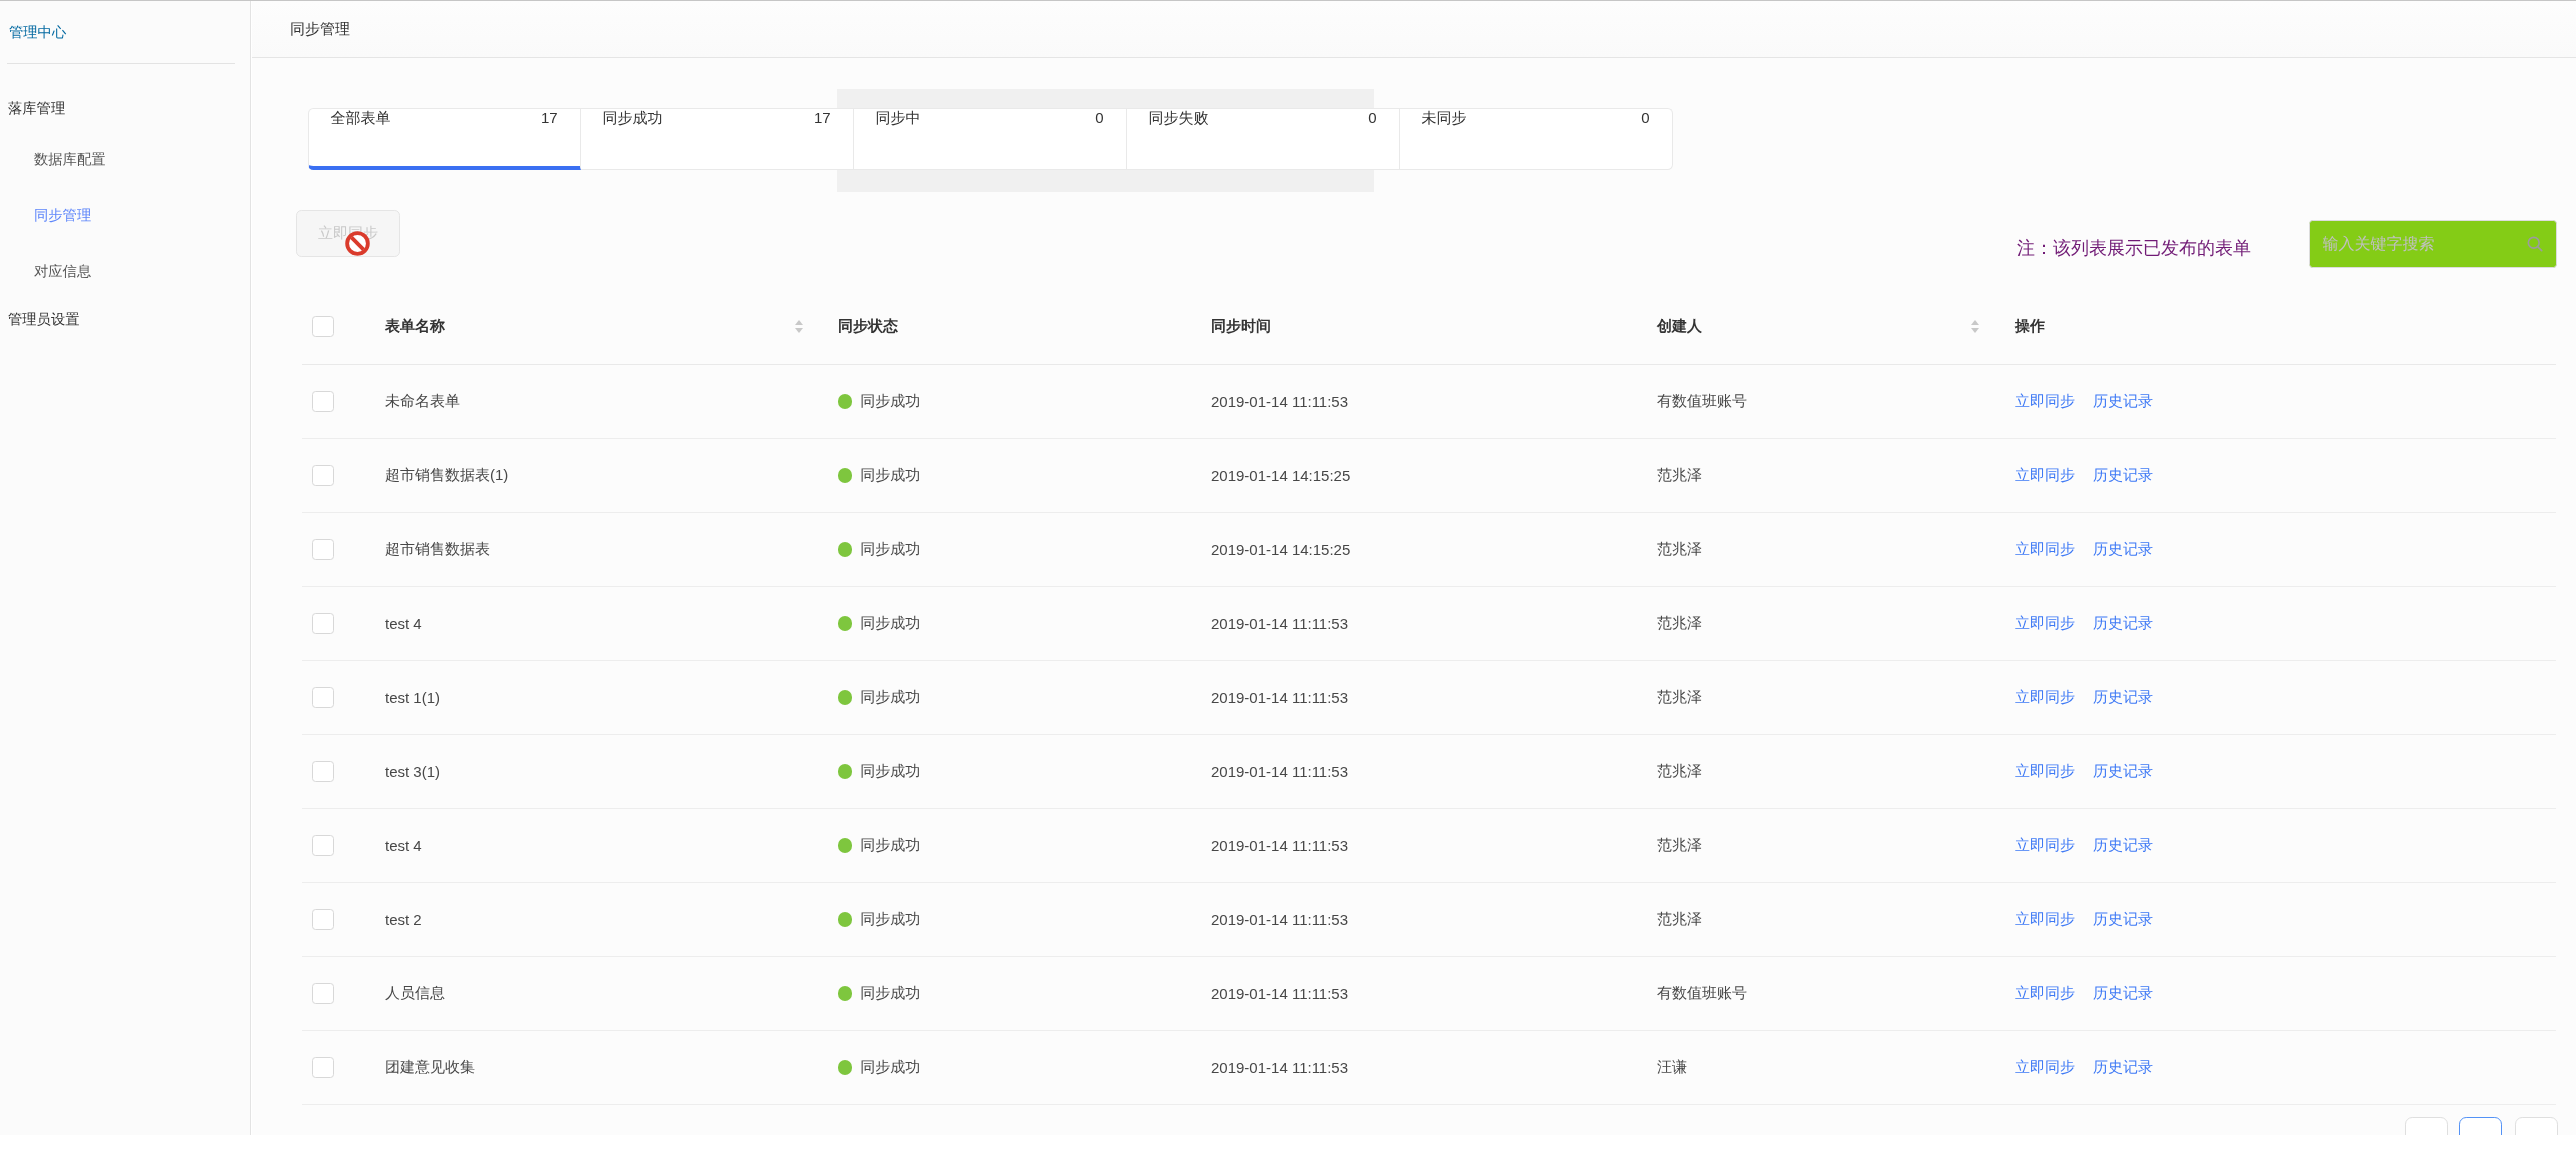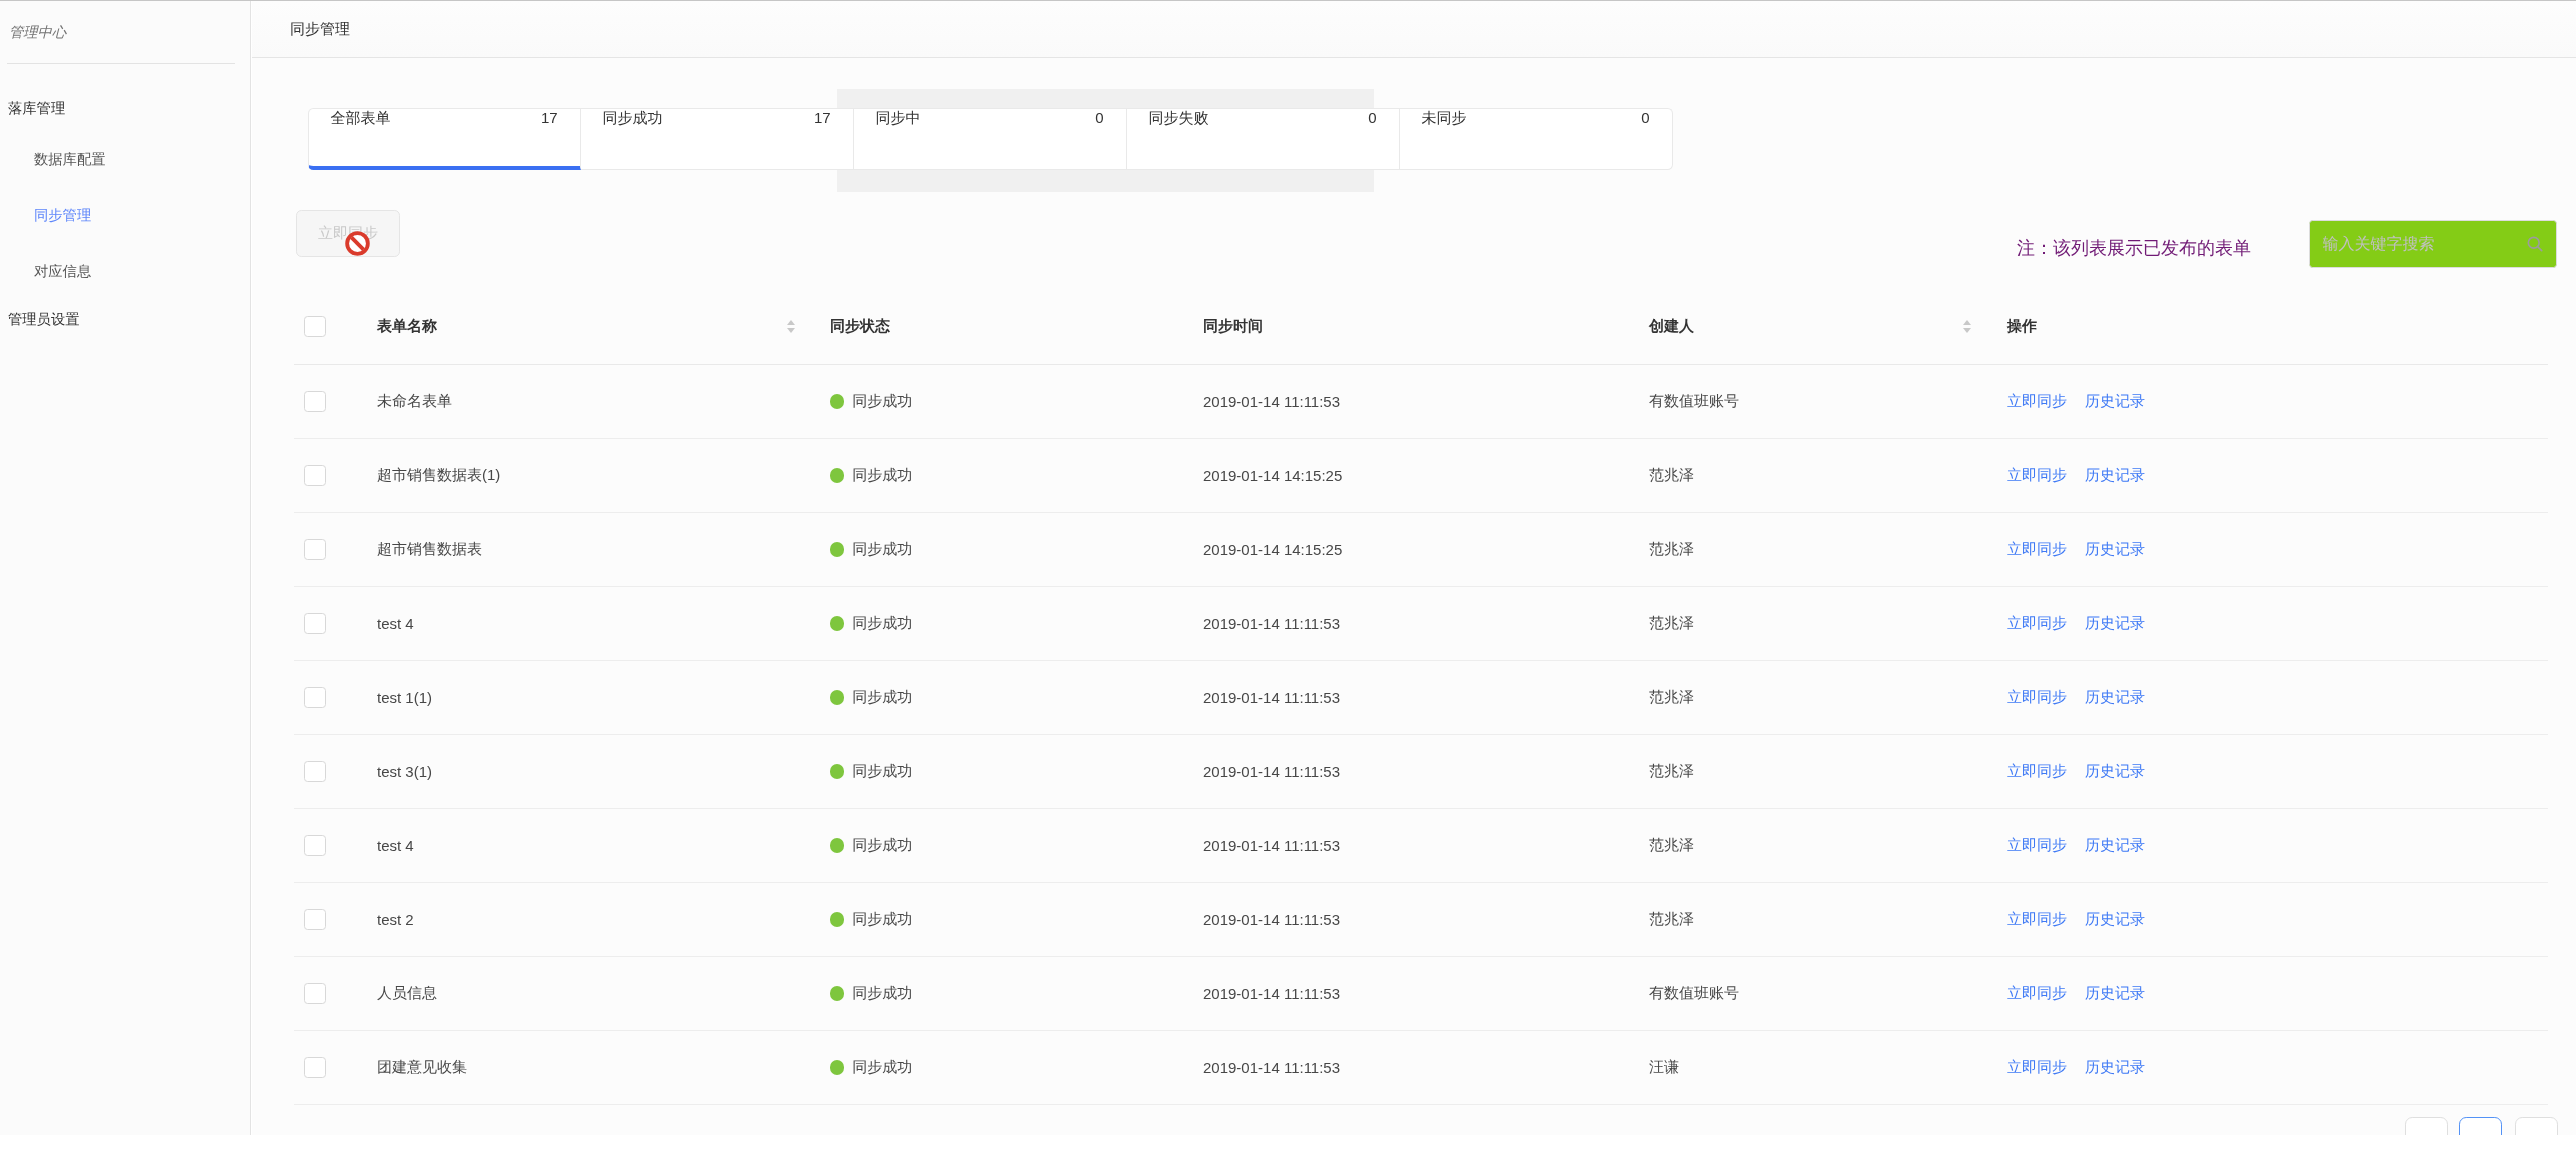--- a/index.html
+++ b/index.html
@@ -4,21 +4,21 @@
 <style>
   html,body{margin:0;padding:0;background:#ffffff;}
   body{width:2576px;height:1164px;position:relative;overflow:hidden;
        font-family:"Liberation Sans","DejaVu Sans",sans-serif;color:#333;}
   #app{position:absolute;left:0;top:0;width:2576px;height:1136px;background:#fff;
        border-top:1.8px solid #c6c6c6;box-sizing:border-box;}
 
   
   .sidebar{position:absolute;left:0;top:0;width:250px;height:1134px;background:#fbfbfb;
            border-right:1.8px solid #e3e3e3;box-sizing:content-box;}
-  .sb-title{position:absolute;left:9px;top:21.5px;font-size:14.3px;color:#737373;font-style:italic;}
+  .sb-title{position:absolute;left:9px;top:21.5px;font-size:14.3px;color:#0369a1;}
   .sb-divider{position:absolute;left:7.2px;top:62px;width:228px;height:0.9px;background:#e3e3e3;}
   .sb-group{position:absolute;left:8px;top:98px;font-size:14.3px;color:#333;cursor:pointer;}
   .sb-children{position:absolute;left:34px;top:149px;display:flex;flex-direction:column;}
   .sb-item{height:18px;margin-bottom:38px;font-size:14.3px;color:#555;cursor:pointer;white-space:nowrap;}
   .sb-item.active{color:#5e86fa;}
   .sb-root{position:absolute;left:8px;top:309px;font-size:14.3px;color:#333;cursor:pointer;}
 
   
   .main{position:absolute;left:252px;top:0;width:2324px;height:1134px;background:#fcfcfc;overflow:hidden;}
   .page-header{position:absolute;left:0;top:0;width:100%;height:56px;border-bottom:0.9px solid #e5e5e5;
@@ -45,21 +45,21 @@
   .note{position:absolute;left:1765px;top:235px;font-size:18px;color:#701a75;white-space:nowrap;}
   .search{position:absolute;left:2057px;top:219px;width:248px;height:48px;box-sizing:border-box;
           background:#84cc16;border:1.8px solid #dcdcdc;border-radius:3.6px;}
   .search-input{position:absolute;left:0;top:0;width:100%;height:100%;box-sizing:border-box;border:none;
                 background:transparent;outline:none;font-size:16px;color:#333;padding:0 39px 0 12.5px;
                 font-family:inherit;}
   .search-input::placeholder{color:#c0c0c0;}
   .search-icon{position:absolute;right:10.7px;top:50%;transform:translateY(-50%);width:20px;height:20px;}
 
   
-  .table{position:absolute;left:42px;top:288px;width:2254px;}
+  .table{position:absolute;left:50px;top:288px;width:2254px;}
   .thead{position:relative;height:75px;border-bottom:0.9px solid #e9e9e9;}
   .row{position:relative;height:73px;border-bottom:0.9px solid #ededed;}
   .hcell,.cell{position:absolute;top:0;height:100%;display:flex;align-items:center;white-space:nowrap;}
   .hcell{font-size:15px;font-weight:700;color:#333;}
   .cell{font-size:15px;color:#474747;}
   .pos-check{left:10px;}
   .pos-name{left:83px;}
   .pos-sort1{left:493px;}
   .pos-status{left:536px;gap:8px;}
   .pos-time{left:909px;}

